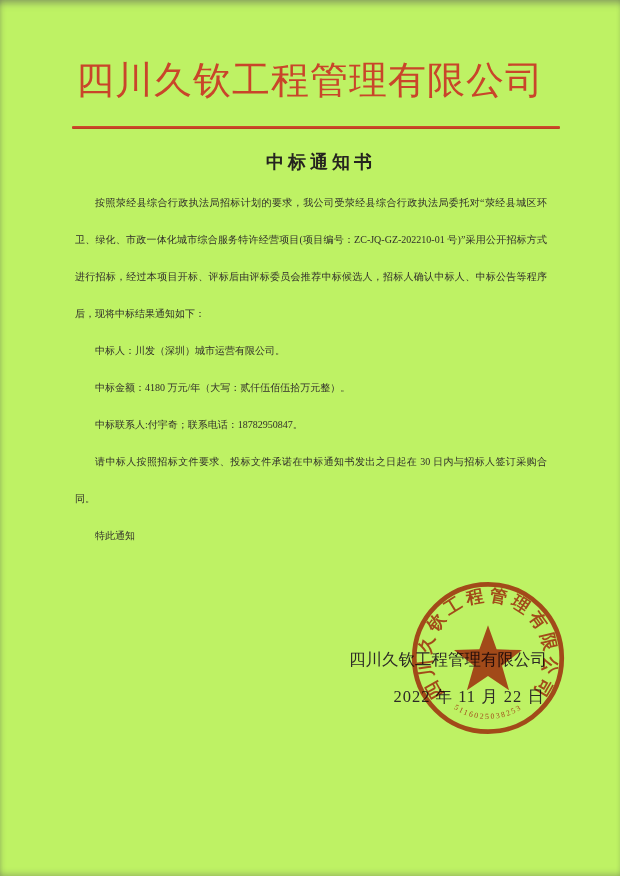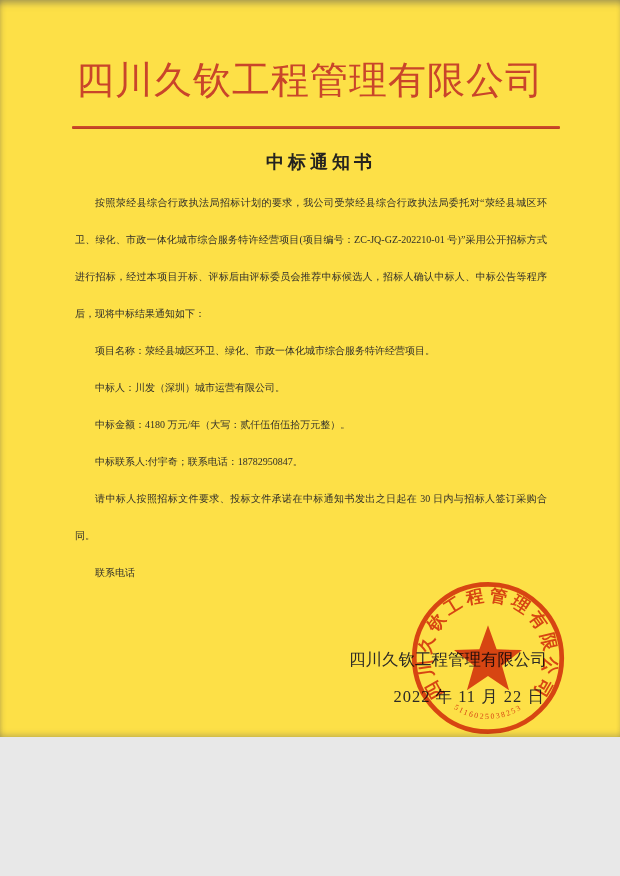--- a/index.html
+++ b/index.html
@@ -9,22 +9,22 @@
   }
   body {
     width: 620px;
     height: 876px;
     overflow: hidden;
     font-family: "Liberation Serif", "DejaVu Serif", serif;
   }
   .page {
     position: relative;
     width: 620px;
-    height: 737px;
-    background: #fde047;
+    height: 876px;
+    background: #bef264;
     box-shadow:
       inset 0 9px 7px -6px rgba(90,90,88,0.55),
       inset 6px 0 6px -6px rgba(90,90,88,0.40),
       inset -4px 0 5px -5px rgba(90,90,88,0.25),
       inset 0 -7px 6px -5px rgba(90,90,88,0.35);
   }
   .letterhead {
     position: absolute;
     top: 54px;
     left: 40px;
@@ -117,26 +117,25 @@
 <div class="page">
 
   <div class="letterhead">四川久钦工程管理有限公司</div>
 
   <div class="letterhead-rule"></div>
 
   <div class="doc-title">中标通知书</div>
 
   <div class="doc-body">
     <p>按照荥经县综合行政执法局招标计划的要求，我公司受荥经县综合行政执法局委托对“荥经县城区环卫、绿化、市政一体化城市综合服务特许经营项目(项目编号：ZC-JQ-GZ-202210-01 号)”采用公开招标方式进行招标，经过本项目开标、评标后由评标委员会推荐中标候选人，招标人确认中标人、中标公告等程序后，现将中标结果通知如下：</p>
-    <p>项目名称：荥经县城区环卫、绿化、市政一体化城市综合服务特许经营项目。</p>
     <p>中标人：川发（深圳）城市运营有限公司。</p>
     <p>中标金额：4180 万元/年（大写：贰仟伍佰伍拾万元整）。</p>
     <p>中标联系人:付宇奇；联系电话：18782950847。</p>
     <p>请中标人按照招标文件要求、投标文件承诺在中标通知书发出之日起在 30 日内与招标人签订采购合同。</p>
-    <p>联系电话</p>
+    <p>特此通知</p>
   </div>
 
   <div class="signature-block">
     <div class="sig-company">四川久钦工程管理有限公司</div>
     <div class="sig-date">2022 年 11 月 22 日</div>
   </div>
 
   <div class="stamp">
     <svg viewBox="0 0 150 150" xmlns="http://www.w3.org/2000/svg">
       <defs>

